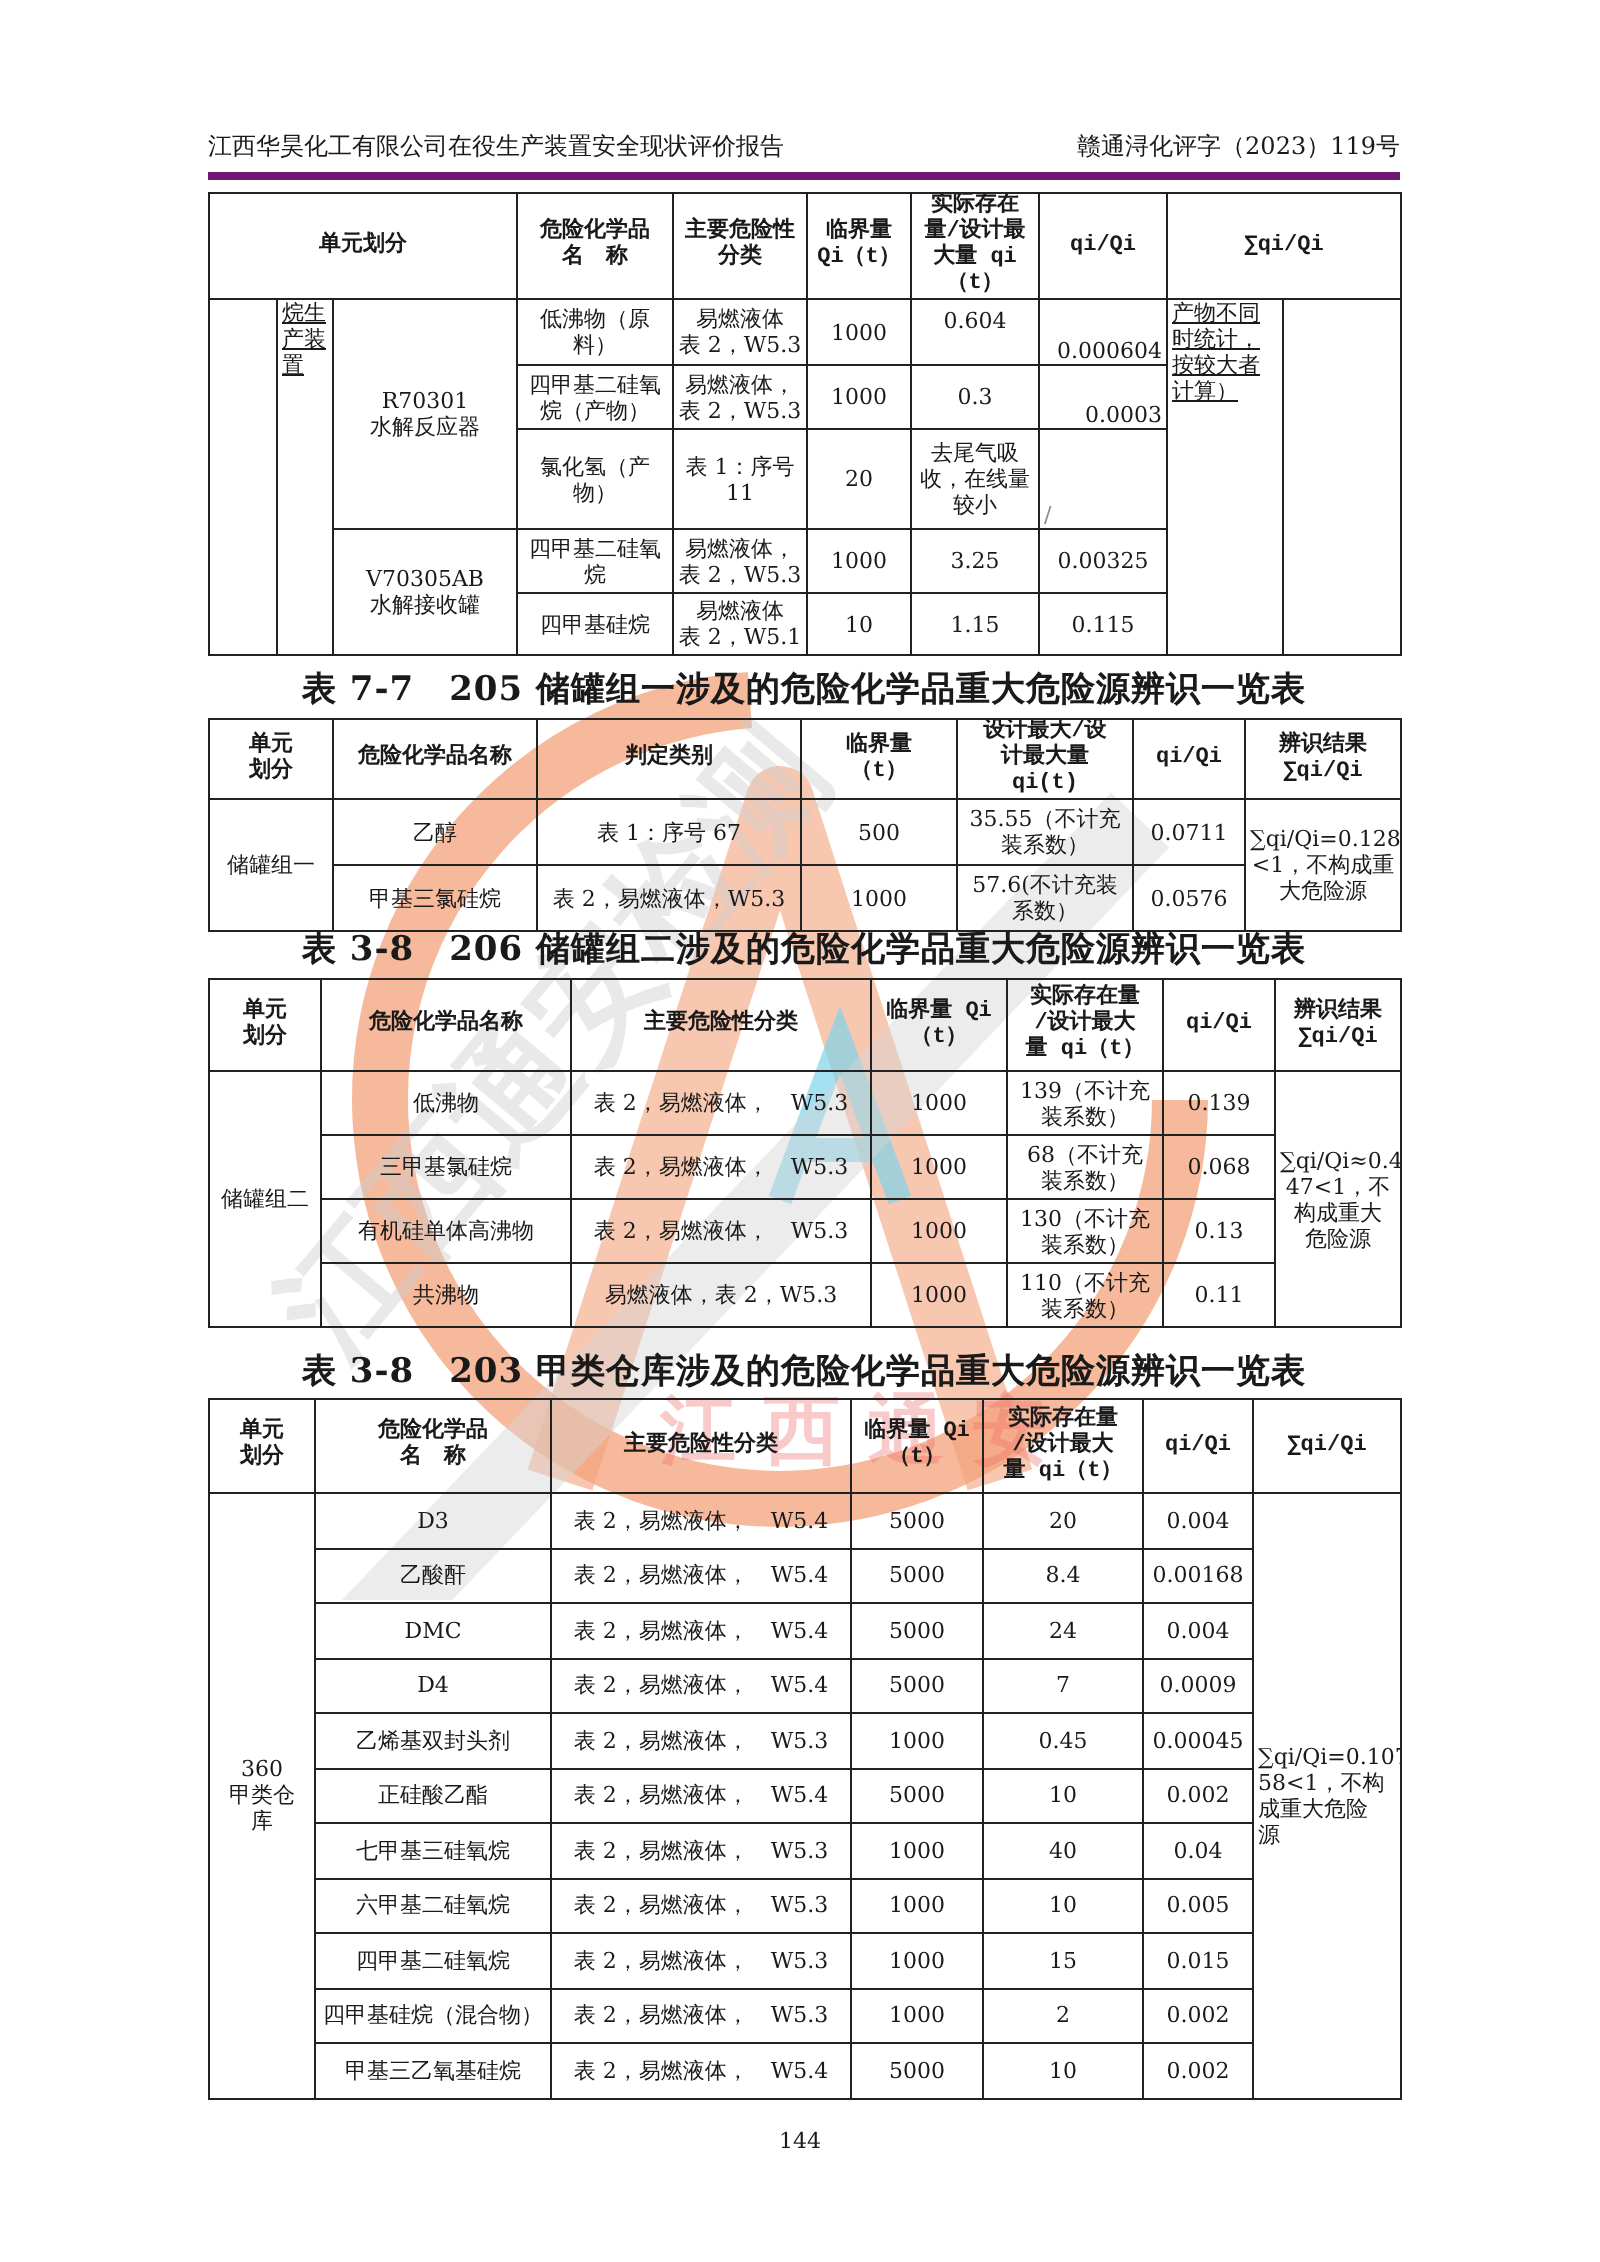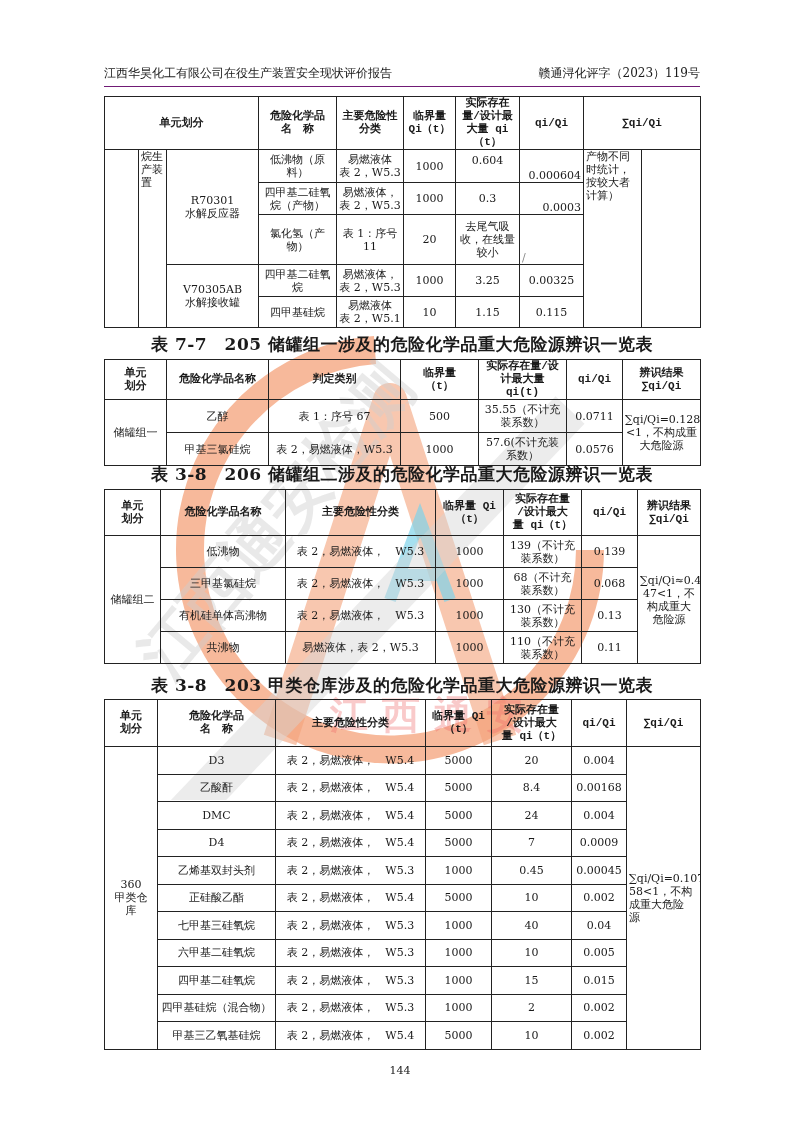--- a/index.html
+++ b/index.html
@@ -1,29 +1,29 @@
 <!DOCTYPE html>
 <html><head>
 <meta charset="utf-8">
 <style>
   html, body { margin: 0; padding: 0; background: #ffffff; }
   body { width: 800px; height: 1131px; position: relative; overflow: hidden;
          font-family: "DejaVu Serif", "Liberation Serif", serif; color: #1a1a1a; }
   .hdr { position: absolute; top: 64px; left: 104px; width: 596px; height: 22px;
-         border-bottom: 1px solid #701a75; font-size: 12.5px; }
+         border-bottom: 4px solid #701a75; font-size: 12.5px; }
   .hdr .l { position: absolute; left: 0; bottom: 4px; font-family: "DejaVu Sans", sans-serif; font-size: 12px; }
   .hdr .r { position: absolute; right: 0; bottom: 4px; font-size: 12px; }
   table { position: absolute; border-collapse: collapse; table-layout: fixed; background: transparent; z-index: 2; }
   td, th { border: 1px solid #222; font-size: 11px; text-align: center; vertical-align: middle;
            padding: 0 2px; line-height: 13px; font-weight: normal; overflow: hidden; }
   th { font-weight: bold; font-size: 11px; font-family: Liberation Mono, monospace; }
   .outer { border: 1.6px solid #222; }
   .cap { position: absolute; left: 104px; width: 596px; text-align: center; font-weight: bold;
          font-size: 17px; z-index: 2; font-family: "DejaVu Serif", serif; letter-spacing: 0.5px; }
-  .left-t { text-align: left; vertical-align: top; }
+  .left-t { text-align: left; vertical-align: top; text-decoration: underline; }
   .right-b { text-align: right; vertical-align: bottom; }
   .pg { position: absolute; top: 1064px; left: 0; width: 800px; text-align: center; font-size: 11px; }
   .wm { position: absolute; z-index: 1; pointer-events: none; }
   .wm-text { position: absolute; z-index: 1; font-family: "DejaVu Sans", sans-serif; font-weight: bold; pointer-events: none; }
 </style>
 </head>
 <body>
 
 <svg class="wm" style="left:150px;top:330px;" width="470" height="470" viewBox="0 0 470 470">
   <path d="M 225 20 A 200 200 0 1 0 440 220" fill="none" stroke="#f4a27a" stroke-width="28" opacity="0.75"></path>
@@ -139,21 +139,21 @@
       <col style="width:78px">
   </colgroup>
   <tbody>
       <tr style="height:31px">
     <th style="white-space:pre-line">单元
 划分</th>
     <th>危险化学品名称</th>
     <th>判定类别</th>
     <th style="white-space:pre-line">临界量
 （t）</th>
-    <th style="white-space:pre-line">实际存在量/设
+    <th style="white-space:pre-line">设计最大/设
 计最大量 qi(t)</th>
     <th>qi/Qi</th>
     <th style="white-space:pre-line">辨识结果
 ∑qi/Qi</th>
   </tr>
   <tr style="height:33px">
     <td rowspan="2">储罐组一</td>
     <td>乙醇</td>
     <td>表 1：序号 67</td>
     <td>500</td>

